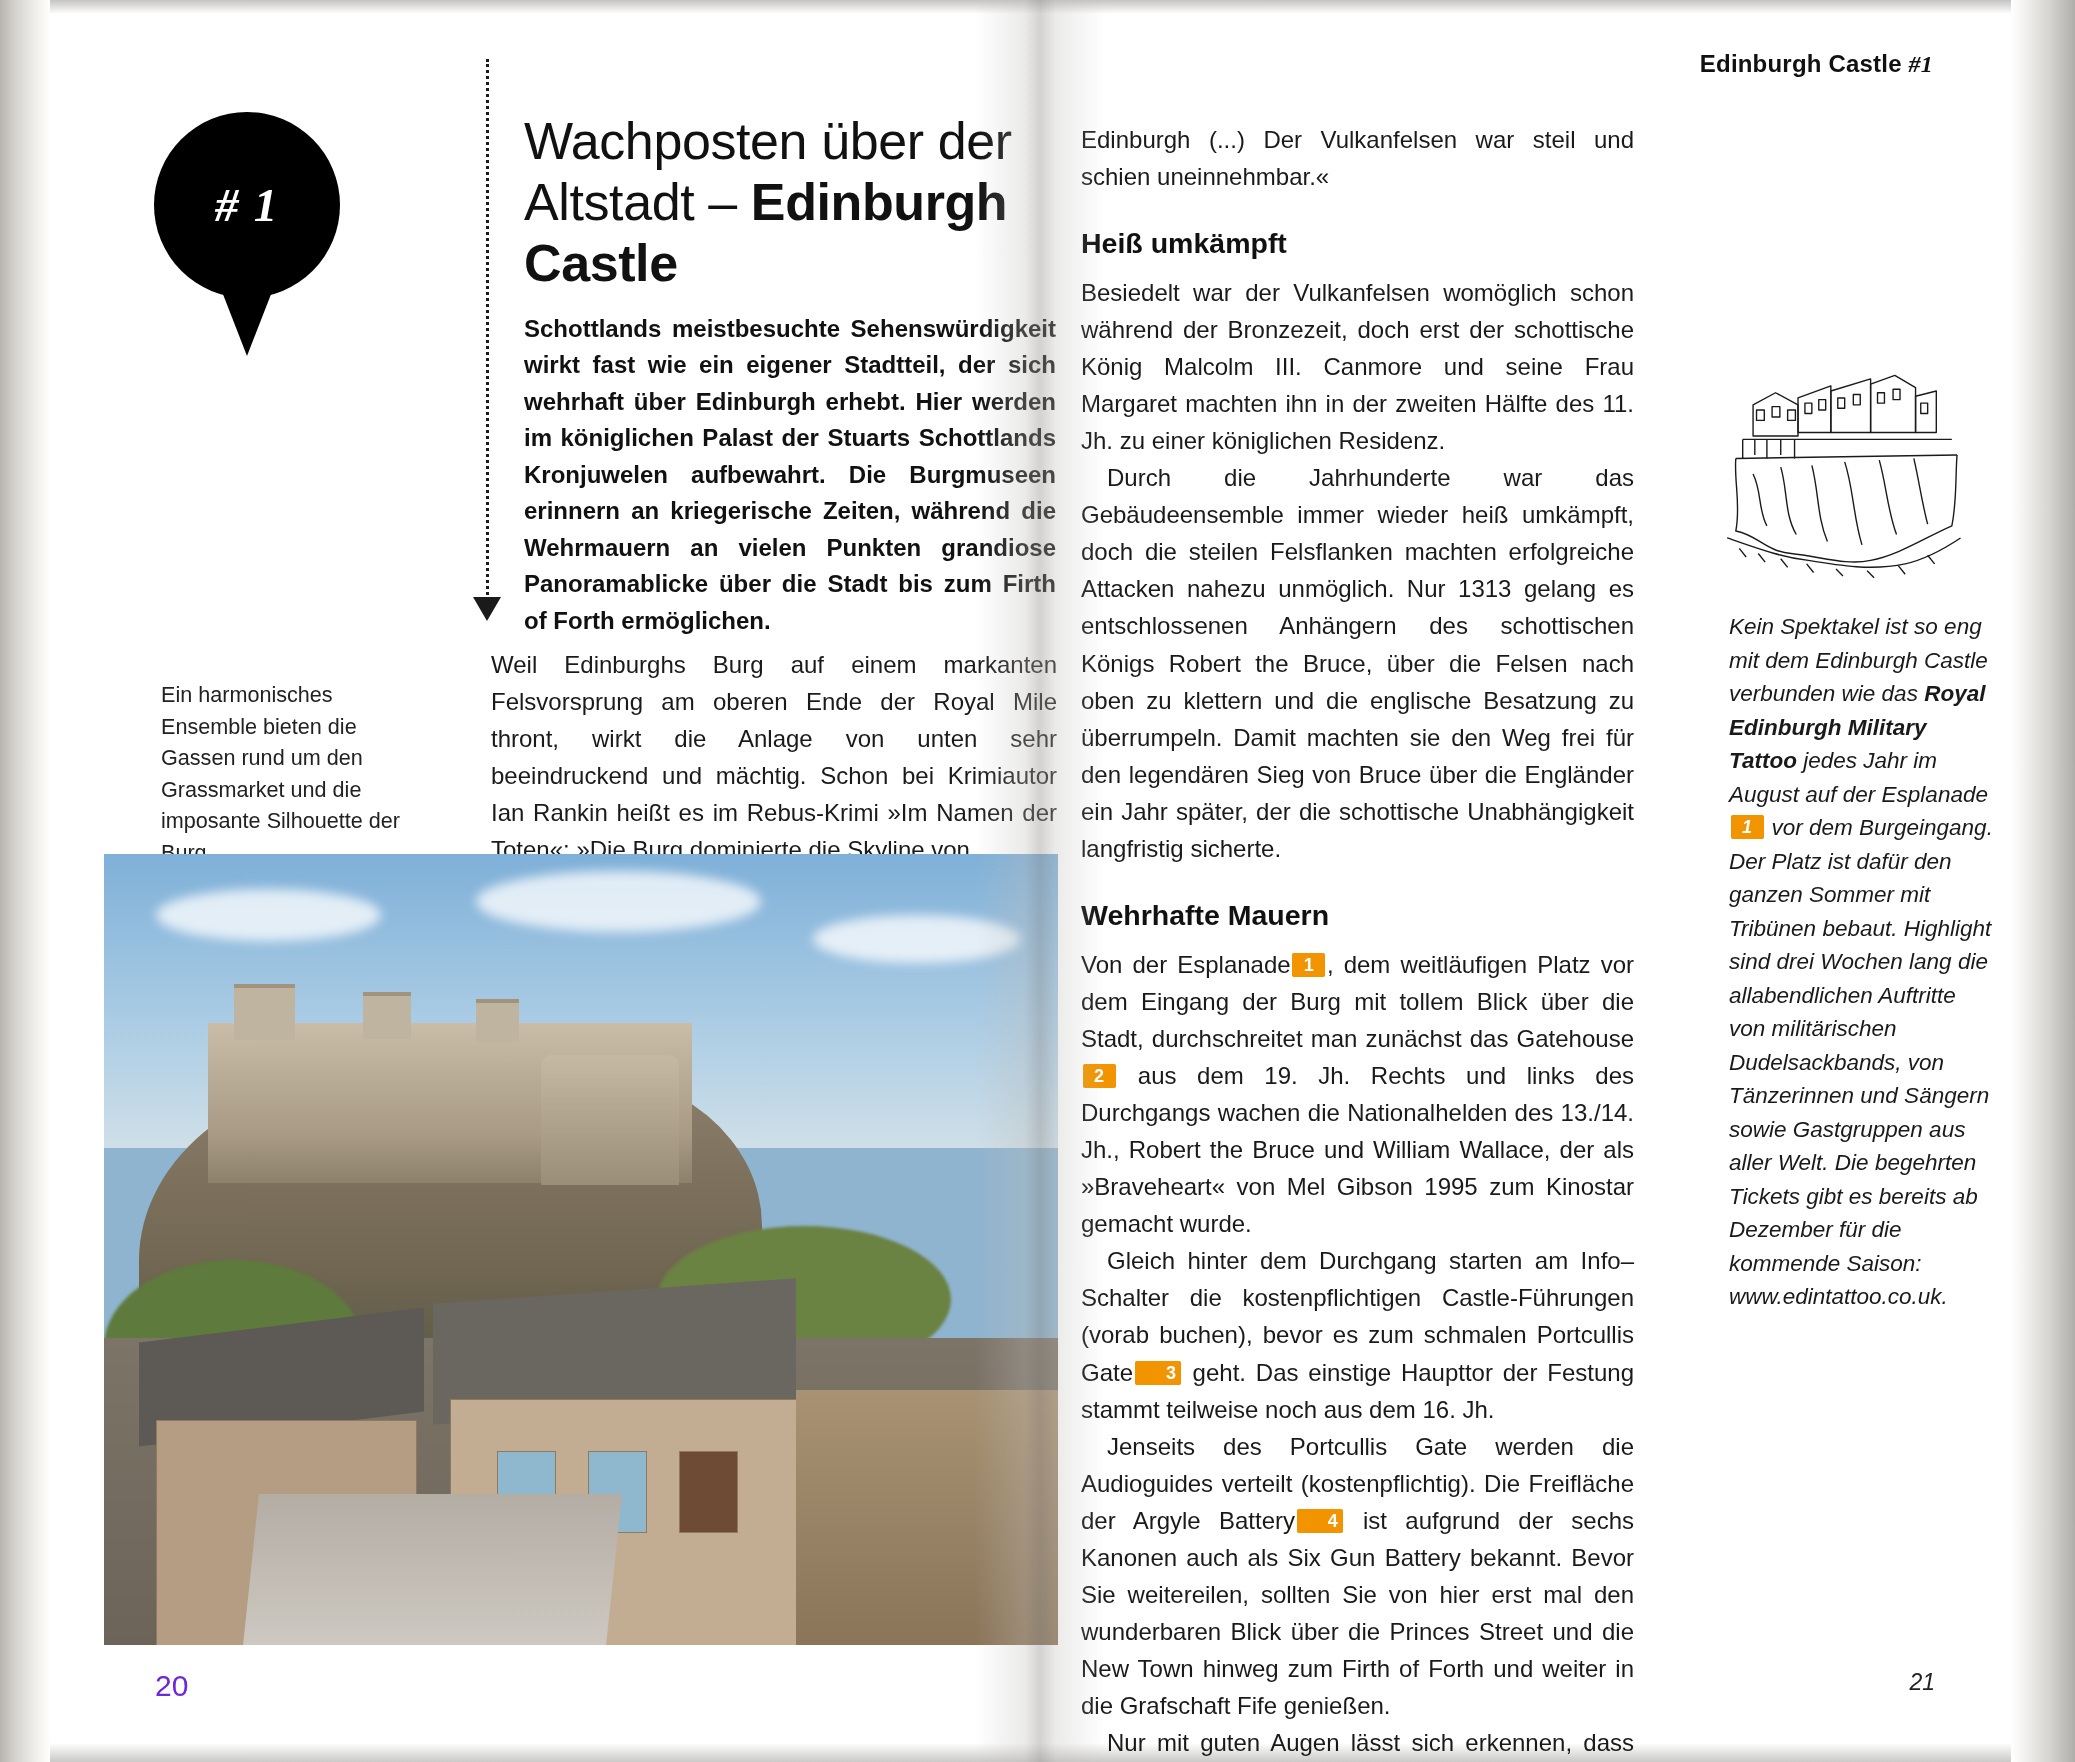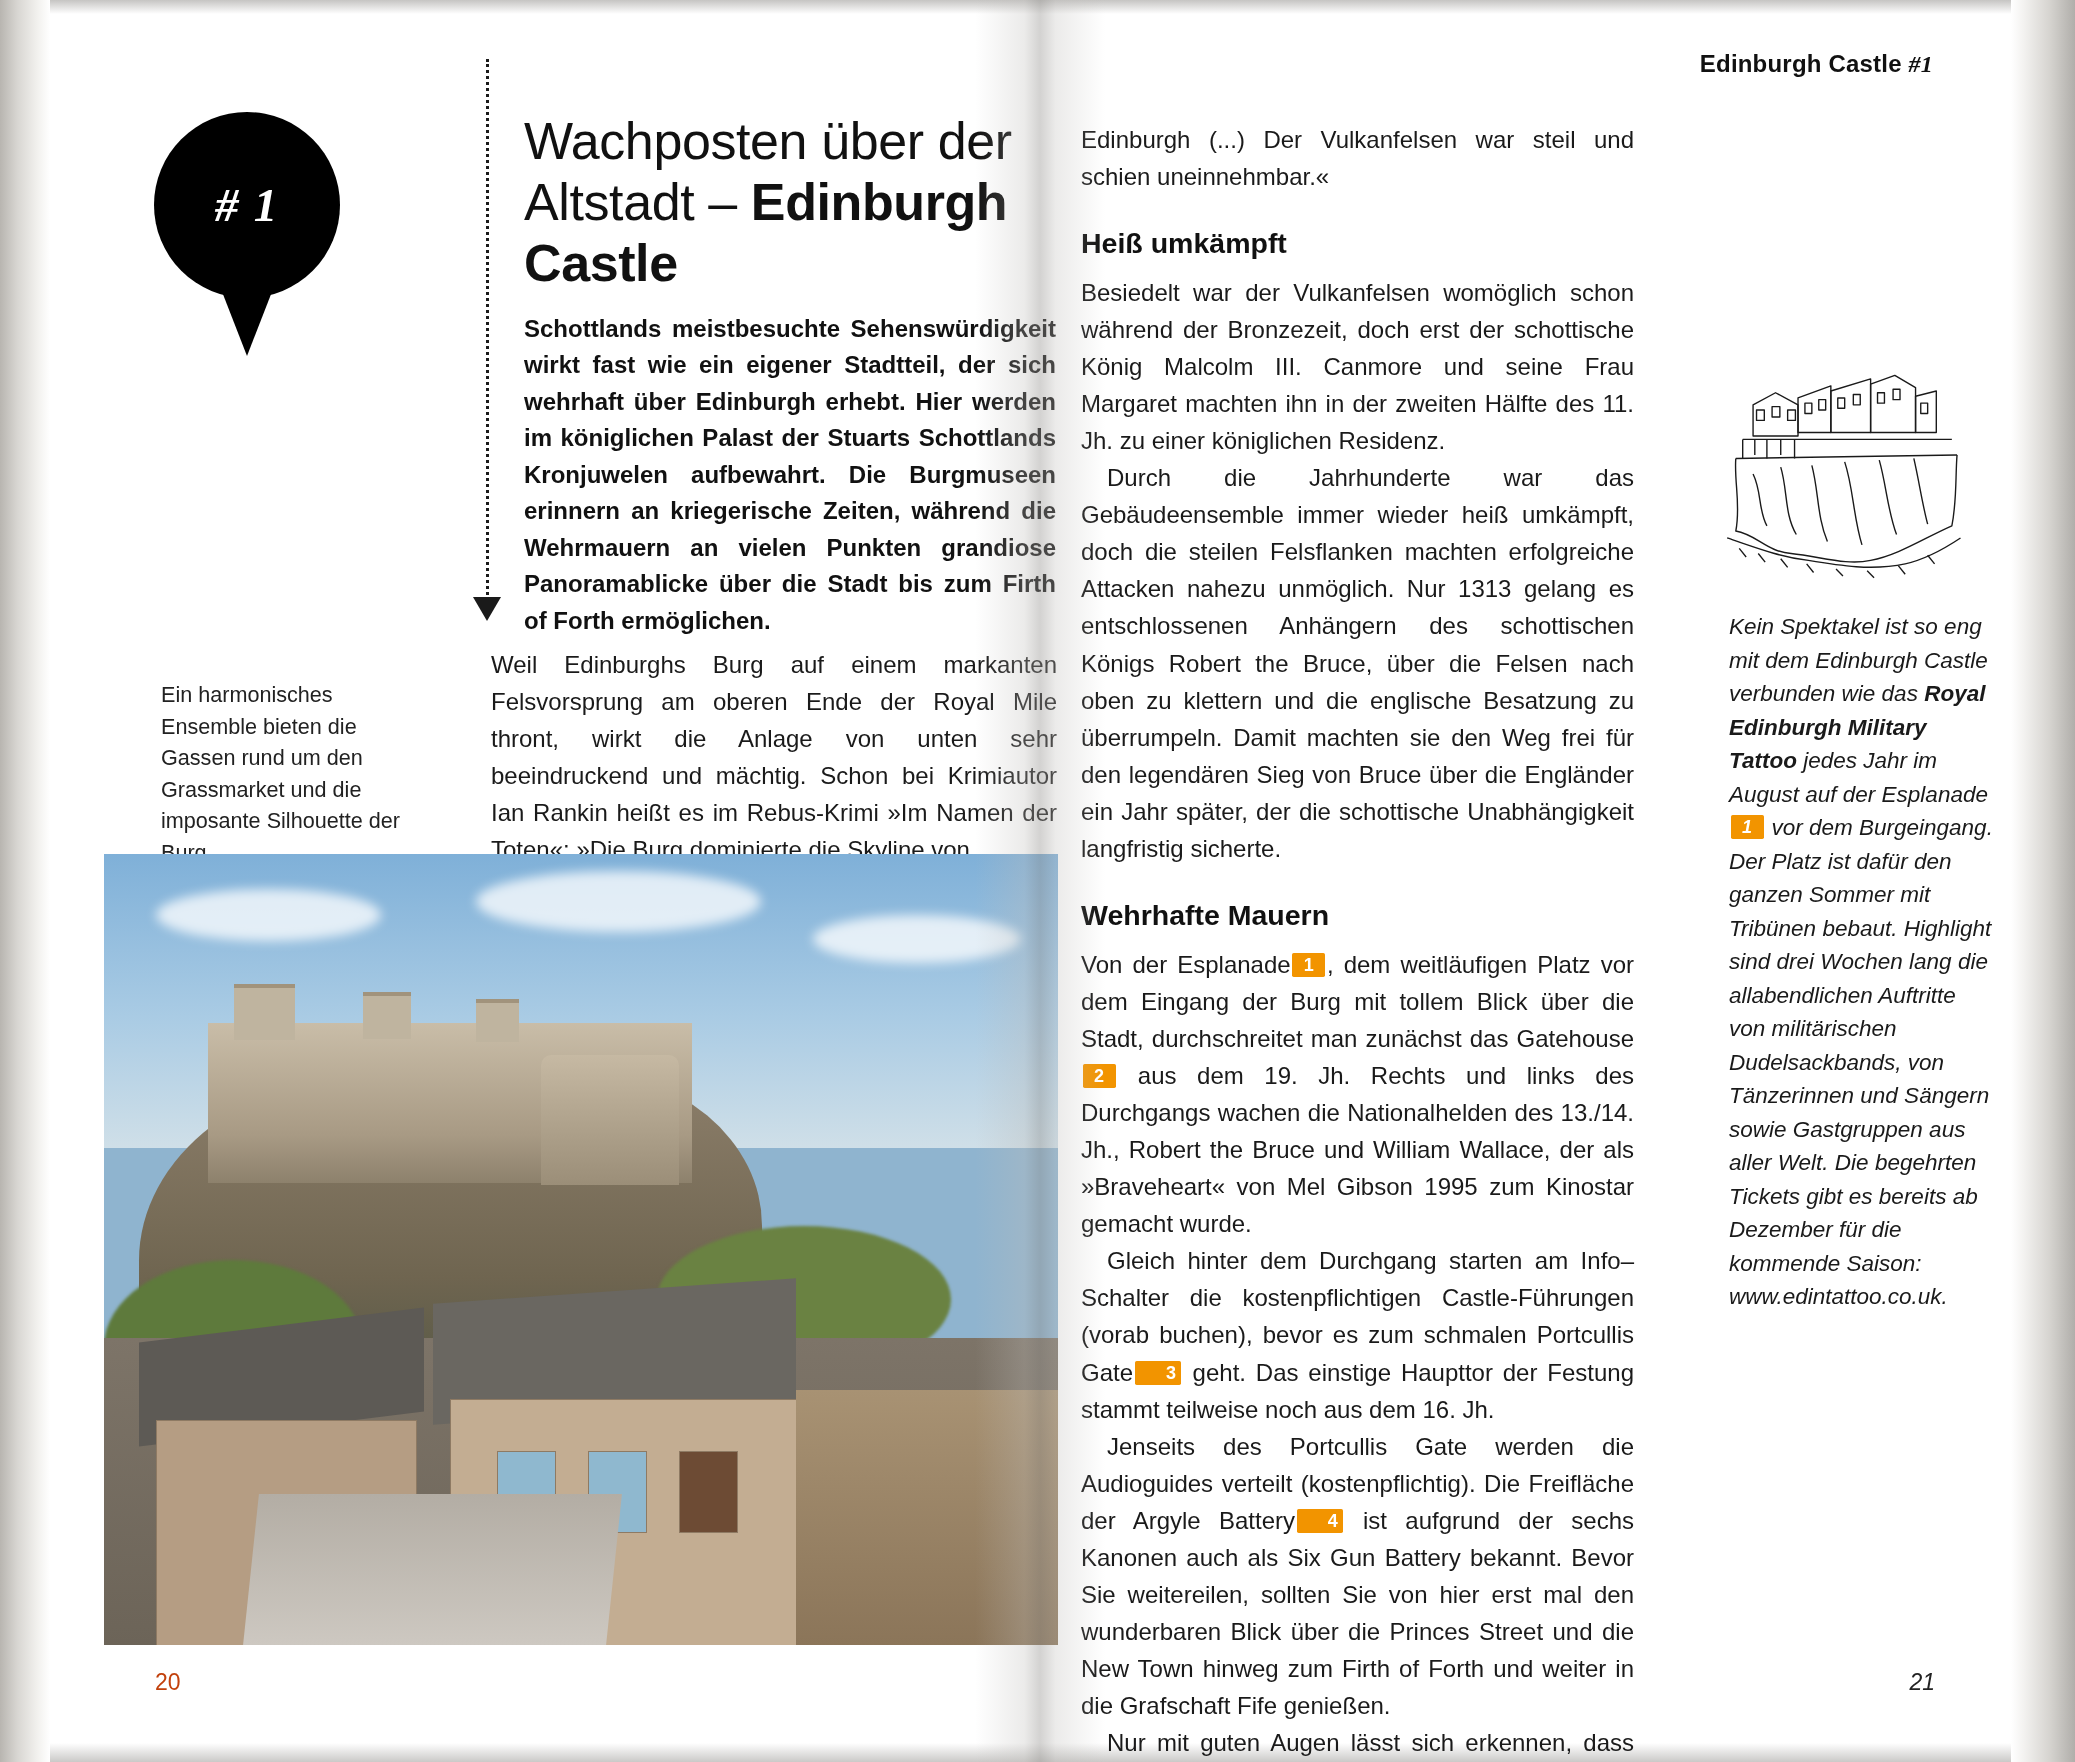--- a/index.html
+++ b/index.html
@@ -211,22 +211,22 @@
     transform: skewX(-6deg);
   }
   .wall-right {
     position: absolute;
     left: 692px; top: 536px; width: 262px; height: 255px;
     background: linear-gradient(to bottom, #a89273, #8b7559);
   }
   .folio-left {
     position: absolute;
     left: 105px; top: 1669px;
-    font-size: 23px;
-    color: #c2410c;
+    font-size: 30px;
+    color: #6d28d9;
     text-align: right;
   }
 
   
   .page-right {
     position: absolute;
     left: 1046px; top: 0;
     width: 965px; height: 1418px;
   }
   .running-head {

